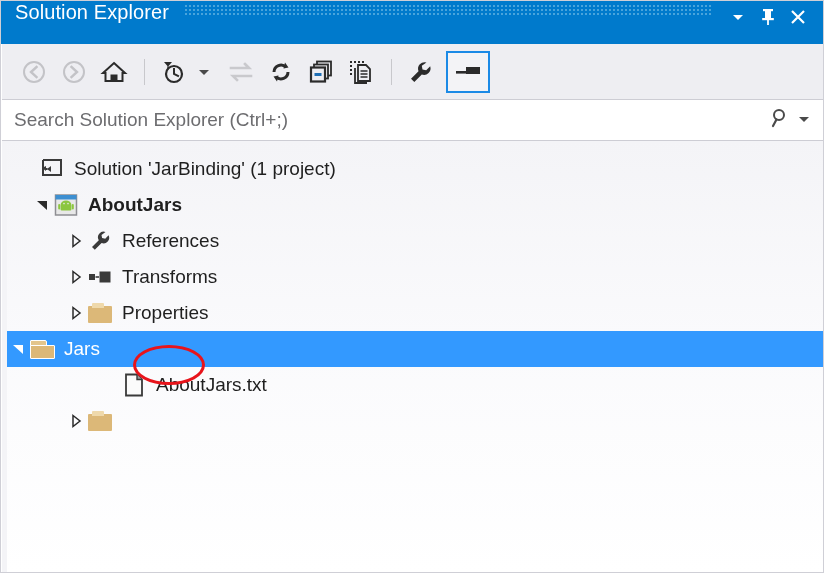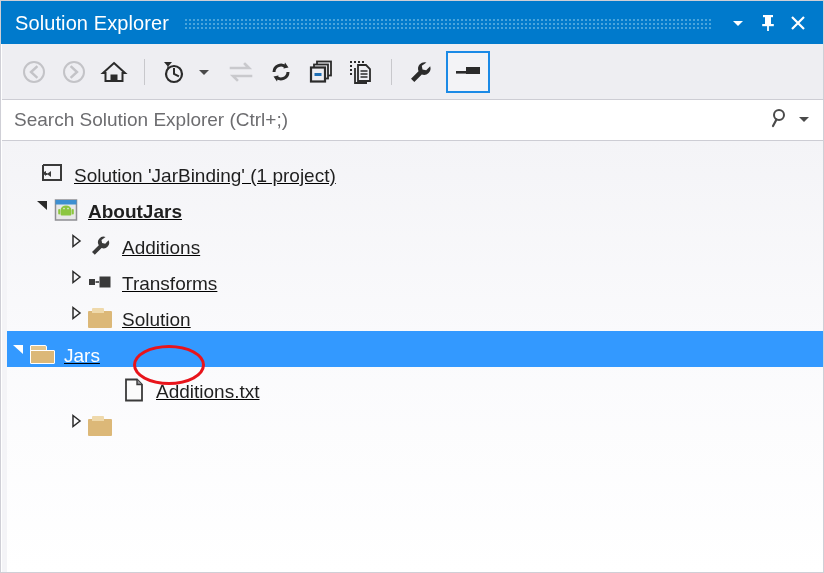--- a/index.html
+++ b/index.html
@@ -25,21 +25,21 @@
   }
 
   
   .titlebar {
     position: absolute;
     left: 0; top: 0;
     width: 824px;
     height: 43px;
     background: #007acc;
     display: flex;
-    align-items: center;
+    align-items: flex-start;
     box-sizing: border-box;
     padding: 0 12px 0 14px;
   }
   .title-text {
     color: #ffffff;
     font-size: 20px;
     line-height: 22px;
     white-space: nowrap;
     letter-spacing: .1px;
   }
@@ -143,23 +143,22 @@
     overflow: hidden;
   }
   .tree-inner {
     position: relative;
     padding-top: 10px;
   }
   .row {
     position: relative;
     height: 36px;
     display: flex;
-    align-items: flex-end;
+    align-items: center;
     white-space: nowrap;
-    text-decoration: underline;
   }
   .row.selected {
     background: #3399ff;
     margin-left: -5px;
     padding-left: 5px;
   }
   .row.selected .label { color: #ffffff; }
   .twisty {
     width: 22px;
     height: 36px;
@@ -415,21 +414,21 @@
           <span class="twisty">
             <svg width="14" height="16" viewBox="0 0 14 16">
       <path d="M4 2.5 L11 8 L4 13.5 Z" fill="none" stroke="#2b2b2b" stroke-width="1.5"></path>
             </svg>
           </span>
           <span class="row-icon">
             <svg width="22" height="22" viewBox="0 0 22 22">
         <path d="M16.5 2 A5.6 5.6 0 0 0 9.8 10.2 L3 17 L5.8 19.8 L12.6 13 A5.6 5.6 0 0 0 19.6 5.3 L16.2 8.7 L13.1 8.1 L12.5 5 Z" fill="#3a3a3a"></path>
       </svg>
           </span>
-          <span class="label">Additions</span>
+          <span class="label">References</span>
         </div>
         <div class="row indent-2">
           <span class="twisty">
             <svg width="14" height="16" viewBox="0 0 14 16">
       <path d="M4 2.5 L11 8 L4 13.5 Z" fill="none" stroke="#2b2b2b" stroke-width="1.5"></path>
             </svg>
           </span>
           <span class="row-icon">
             <svg width="24" height="16" viewBox="0 0 24 16">
         <rect x="1" y="5" width="6" height="6" fill="#3a3a3a"></rect>
@@ -444,21 +443,21 @@
             <svg width="14" height="16" viewBox="0 0 14 16">
       <path d="M4 2.5 L11 8 L4 13.5 Z" fill="none" stroke="#2b2b2b" stroke-width="1.5"></path>
             </svg>
           </span>
           <span class="row-icon">
             <span class="folder-closed">
               <span class="body"></span>
               <span class="tab"></span>
             </span>
           </span>
-          <span class="label">Solution</span>
+          <span class="label">Properties</span>
         </div>
         <div class="row indent-2 selected">
           <span class="twisty">
             <svg width="14" height="16" viewBox="0 0 14 16">
       <path d="M2 4 L12 4 L12 13 Z" fill="#ffffff"></path>
             </svg>
           </span>
           <span class="row-icon">
             <span class="folder-open">
               <span class="back"></span>
@@ -468,21 +467,21 @@
           <span class="label">Jars</span>
         </div>
         <div class="row indent-3">
           <span class="twisty"></span>
           <span class="row-icon">
             <svg width="20" height="24" viewBox="0 0 20 24">
         <path d="M2 1.5 L13 1.5 L18 6.5 L18 22.5 L2 22.5 Z" fill="#fbfbfb" stroke="#3a3a3a" stroke-width="1.8"></path>
         <path d="M13 1.5 L13 6.5 L18 6.5" fill="#9a9a9e" stroke="#3a3a3a" stroke-width="1.4"></path>
       </svg>
           </span>
-          <span class="label">Additions.txt</span>
+          <span class="label">AboutJars.txt</span>
         </div>
         <div class="row indent-2">
           <span class="twisty">
             <svg width="14" height="16" viewBox="0 0 14 16">
       <path d="M4 2.5 L11 8 L4 13.5 Z" fill="none" stroke="#2b2b2b" stroke-width="1.5"></path>
             </svg>
           </span>
           <span class="row-icon">
             <span class="folder-closed">
               <span class="body"></span>

